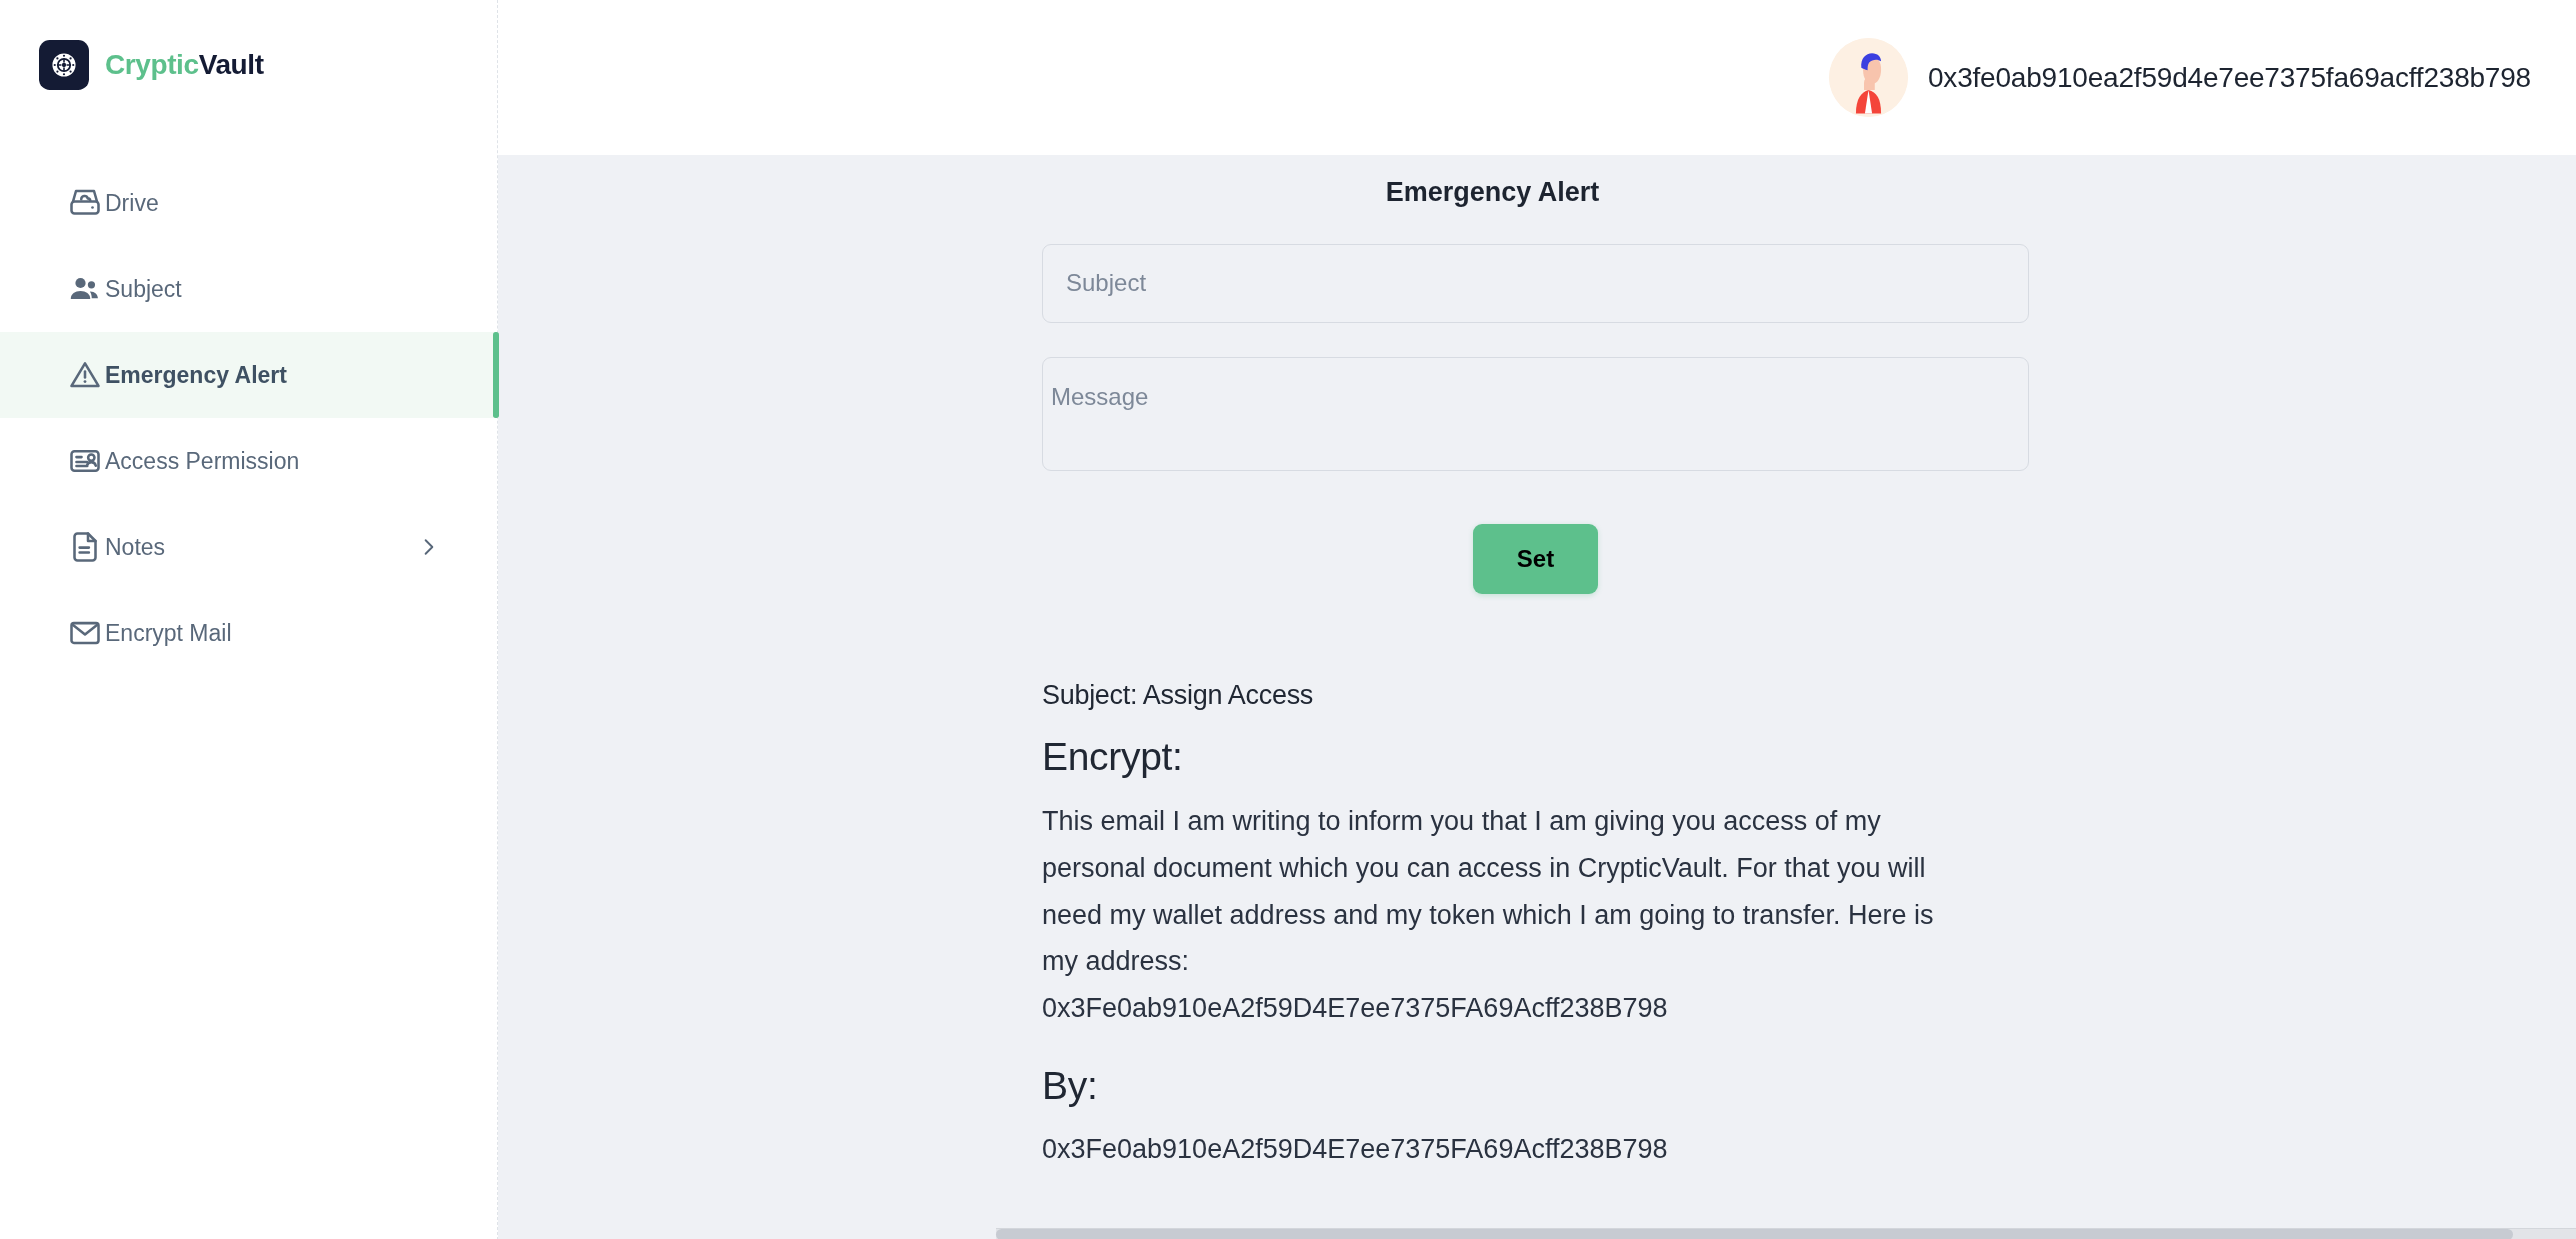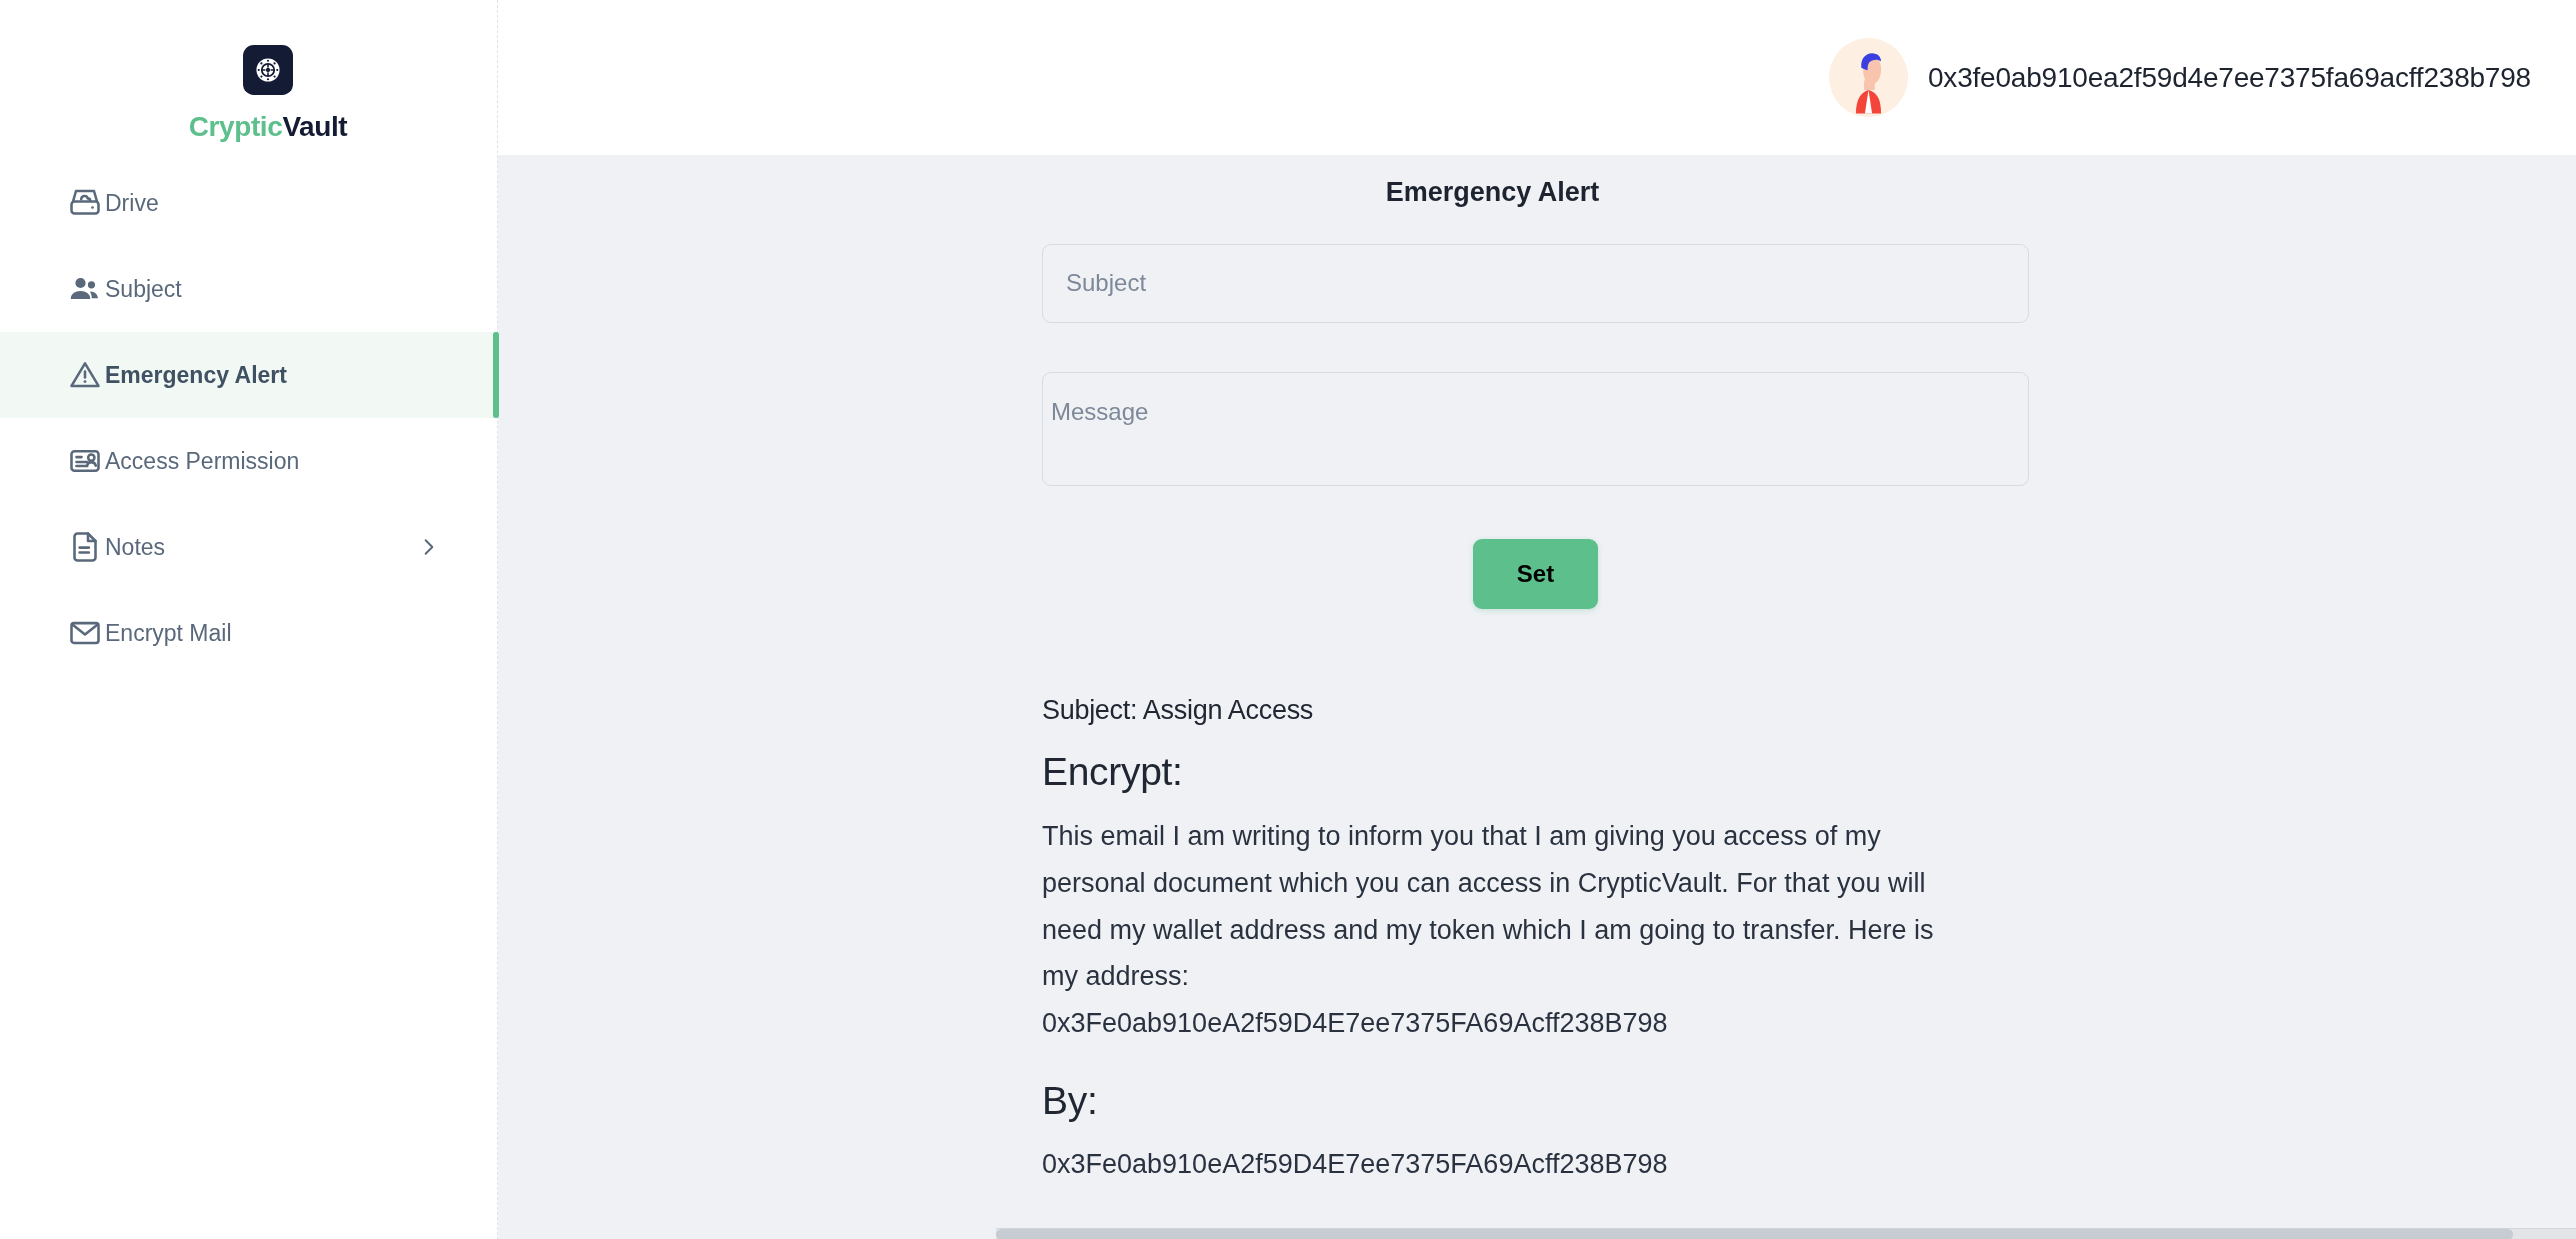--- a/index.html
+++ b/index.html
@@ -29,21 +29,20 @@
     position: relative;
     z-index: 5;
   }
 
   .brand {
     display: flex;
     align-items: center;
     gap: 16px;
     padding: 45px 0 0 39px;
     height: 85px;
-    flex-direction: column;
   }
   .brand-mark {
     width: 50px;
     height: 50px;
     border-radius: 10.7px;
     background: #141b34;
     display: flex;
     align-items: center;
     justify-content: center;
     flex: 0 0 50px;
@@ -168,21 +167,21 @@
     font-size: 24px;
     color: #2c3645;
     padding: 0 23px;
     outline: none;
     display: block;
   }
   .field::placeholder { color: #7d8898; }
   .field-subject { height: 79px; }
   .field-message {
     height: 114px;
-    margin-top: 49px;
+    margin-top: 34px;
     padding-top: 23px;
     resize: none;
     line-height: 1.3;
     padding-left: 8px;
   }
 
   .set-btn {
     display: block;
     margin: 53px auto 0;
     width: 125px;

